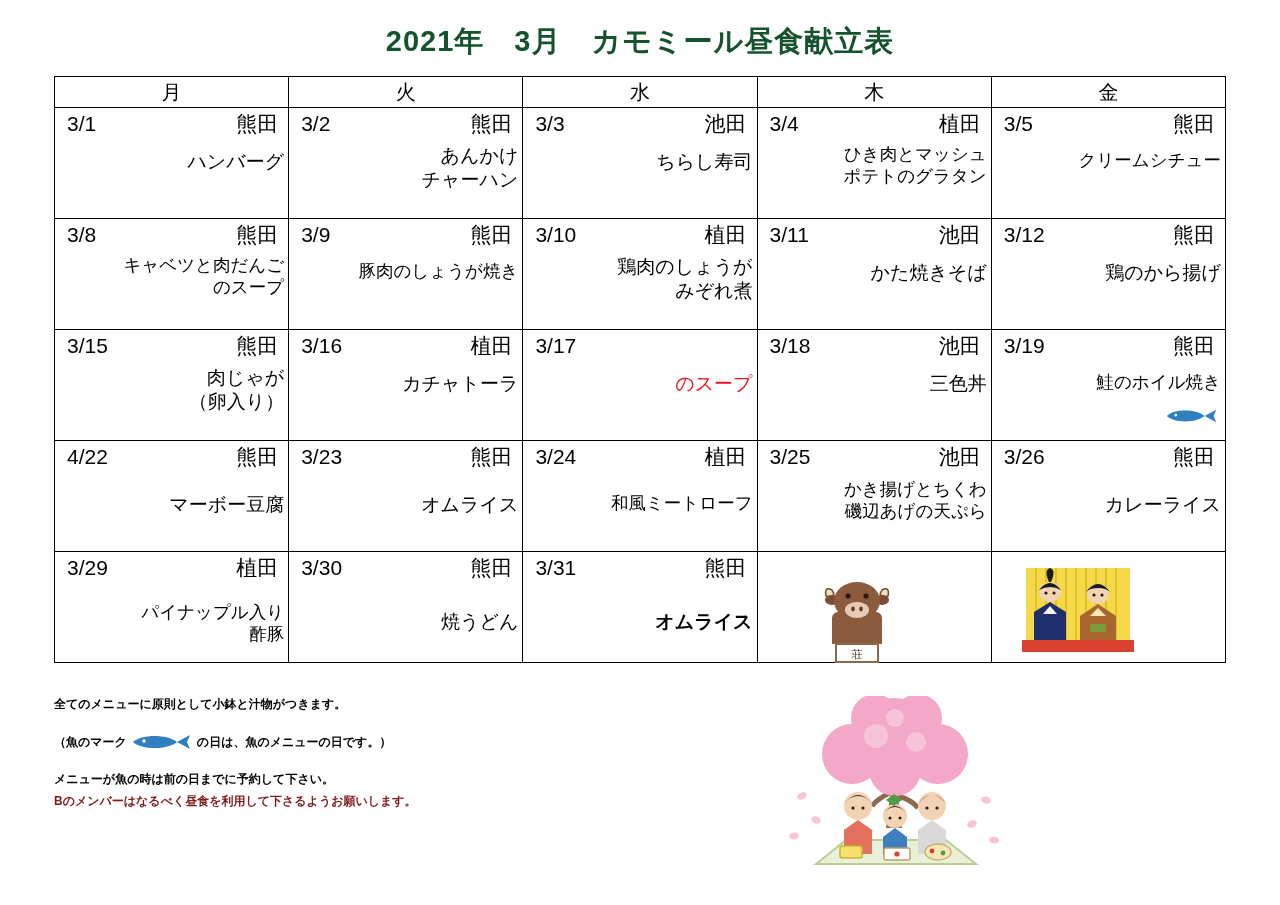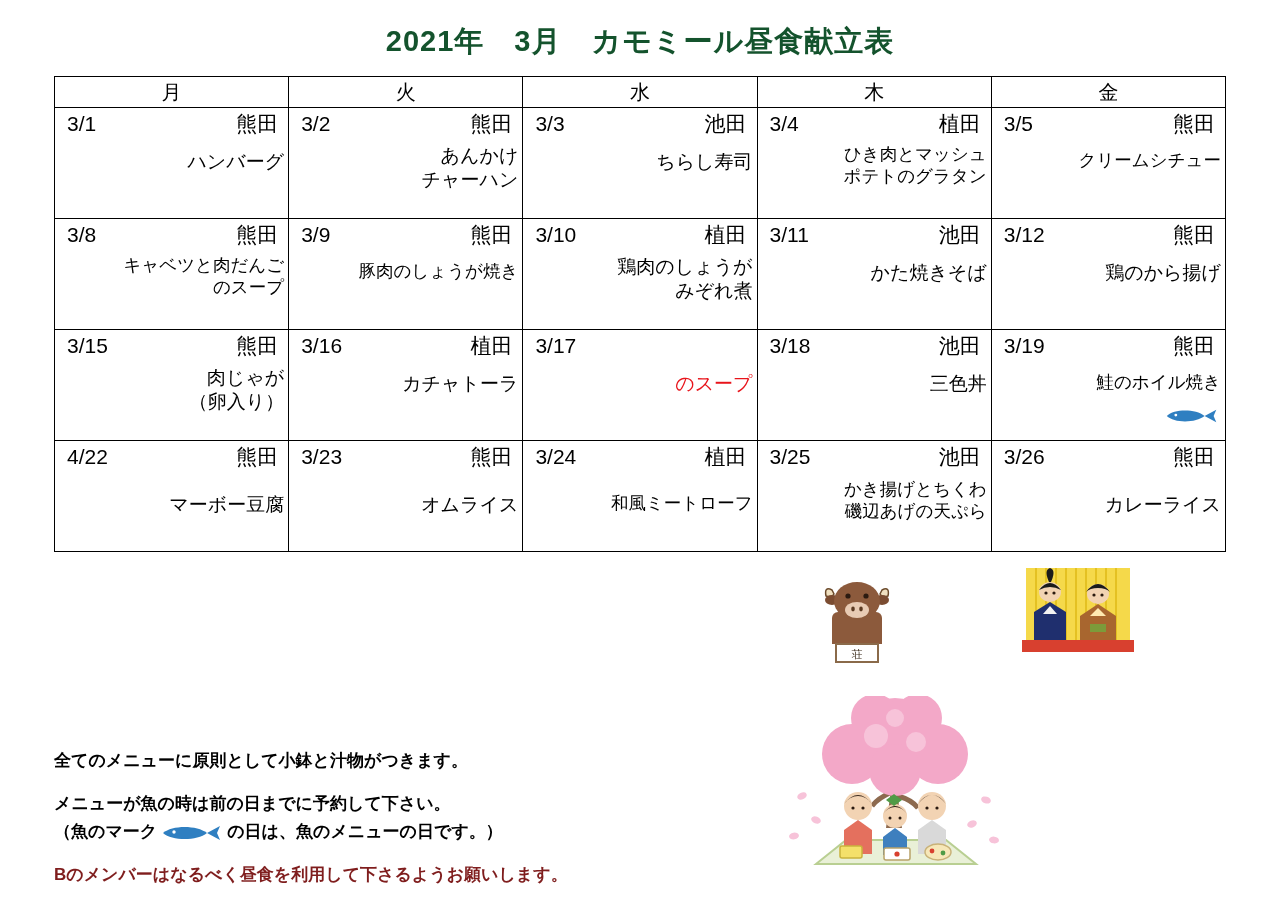--- a/index.html
+++ b/index.html
@@ -89,23 +89,23 @@
     right: 6px;
     bottom: 14px;
     width: 54px;
     height: 20px;
   }
 
   
   .notes {
     position: absolute;
     left: 54px;
-    top: 749px;
+    top: 696px;
     width: 700px;
-    font-size: 17px;
+    font-size: 12px;
     font-weight: bold;
     line-height: 1.45;
   }
   .notes .p { margin-bottom: 18px; }
   .notes .p.tight { margin-bottom: 4px; }
   .notes .red { color: #7f1d1d; }
   .fish-line {
     display: flex;
     align-items: center;
     gap: 4px;
@@ -293,20 +293,46 @@
         </td>
         <td class="day-cell">
           <div class="cell-top">
             <span class="cell-date">3/26</span>
             <span class="cell-staff">熊田</span>
           </div>
           <div class="cell-menu" style="margin-top:24px">カレーライス</div>
         </td>
       </tr>
 
+      <tr>
+        <td class="day-cell">
+          <div class="cell-top">
+            <span class="cell-date">3/29</span>
+            <span class="cell-staff">植田</span>
+          </div>
+          <div class="cell-menu small" style="margin-top:22px">パイナップル入り
+酢豚</div>
+        </td>
+        <td class="day-cell">
+          <div class="cell-top">
+            <span class="cell-date">3/30</span>
+            <span class="cell-staff">熊田</span>
+          </div>
+          <div class="cell-menu" style="margin-top:30px">焼うどん</div>
+        </td>
+        <td class="day-cell">
+          <div class="cell-top">
+            <span class="cell-date">3/31</span>
+            <span class="cell-staff">熊田</span>
+          </div>
+          <div class="cell-menu bold" style="margin-top:30px">オムライス</div>
+        </td>
+        <td class="day-cell empty"></td>
+        <td class="day-cell empty"></td>
+      </tr>
     </tbody>
   </table>
 </div>
 
 <svg class="illo" id="illo-cow" viewBox="0 0 90 100">
 
   <path d="M26 44 h38 a6 6 0 0 1 6 6 v26 h-50 v-26 a6 6 0 0 1 6 -6 z" fill="#8c5a3c"></path>
 
   <path d="M20 22 q-8 -4 -6 6 q6 2 8 -2 z" fill="#f0e0c0" stroke="#6b4a2b" stroke-width="1.5"></path>
   <path d="M70 22 q8 -4 6 6 q-6 2 -8 -2 z" fill="#f0e0c0" stroke="#6b4a2b" stroke-width="1.5"></path>
@@ -414,24 +440,24 @@
   <rect x="60" y="150" width="22" height="12" rx="2" fill="#f4e06a" stroke="#c9b23c" stroke-width="1.5"></rect>
   <rect x="104" y="152" width="26" height="12" rx="2" fill="#ffffff" stroke="#b9a36a" stroke-width="1.5"></rect>
   <circle cx="117" cy="158" r="2.6" fill="#d8402f"></circle>
   <ellipse cx="158" cy="156" rx="13" ry="8" fill="#f6e7b8" stroke="#c9b278" stroke-width="1.5"></ellipse>
   <circle cx="152" cy="155" r="2.4" fill="#d8402f"></circle>
   <circle cx="163" cy="157" r="2.4" fill="#4f9b46"></circle>
 </svg>
 
 <div class="notes">
   <div class="p">全てのメニューに原則として小鉢と汁物がつきます。</div>
-  <div class="p tight">メニューが魚の時は前の日までに予約して下さい。</div>
   <div class="p fish-line">
     <span>（魚のマーク</span>
     <svg class="fish-svg-small" viewBox="0 0 62 22">
       <path d="M2 11 C11 3, 36 3, 46 11 C36 19, 11 19, 2 11 Z" fill="#2f7fc1"></path>
       <path d="M46 11 L59 4 L56 11 L59 18 Z" fill="#2f7fc1"></path>
       <circle cx="13" cy="10" r="1.7" fill="#ffffff"></circle>
     </svg>
     <span>の日は、魚のメニューの日です。）</span>
   </div>
+  <div class="p tight">メニューが魚の時は前の日までに予約して下さい。</div>
   <div class="tight red">Bのメンバーはなるべく昼食を利用して下さるようお願いします。</div>
 </div>
 
 </body></html>

